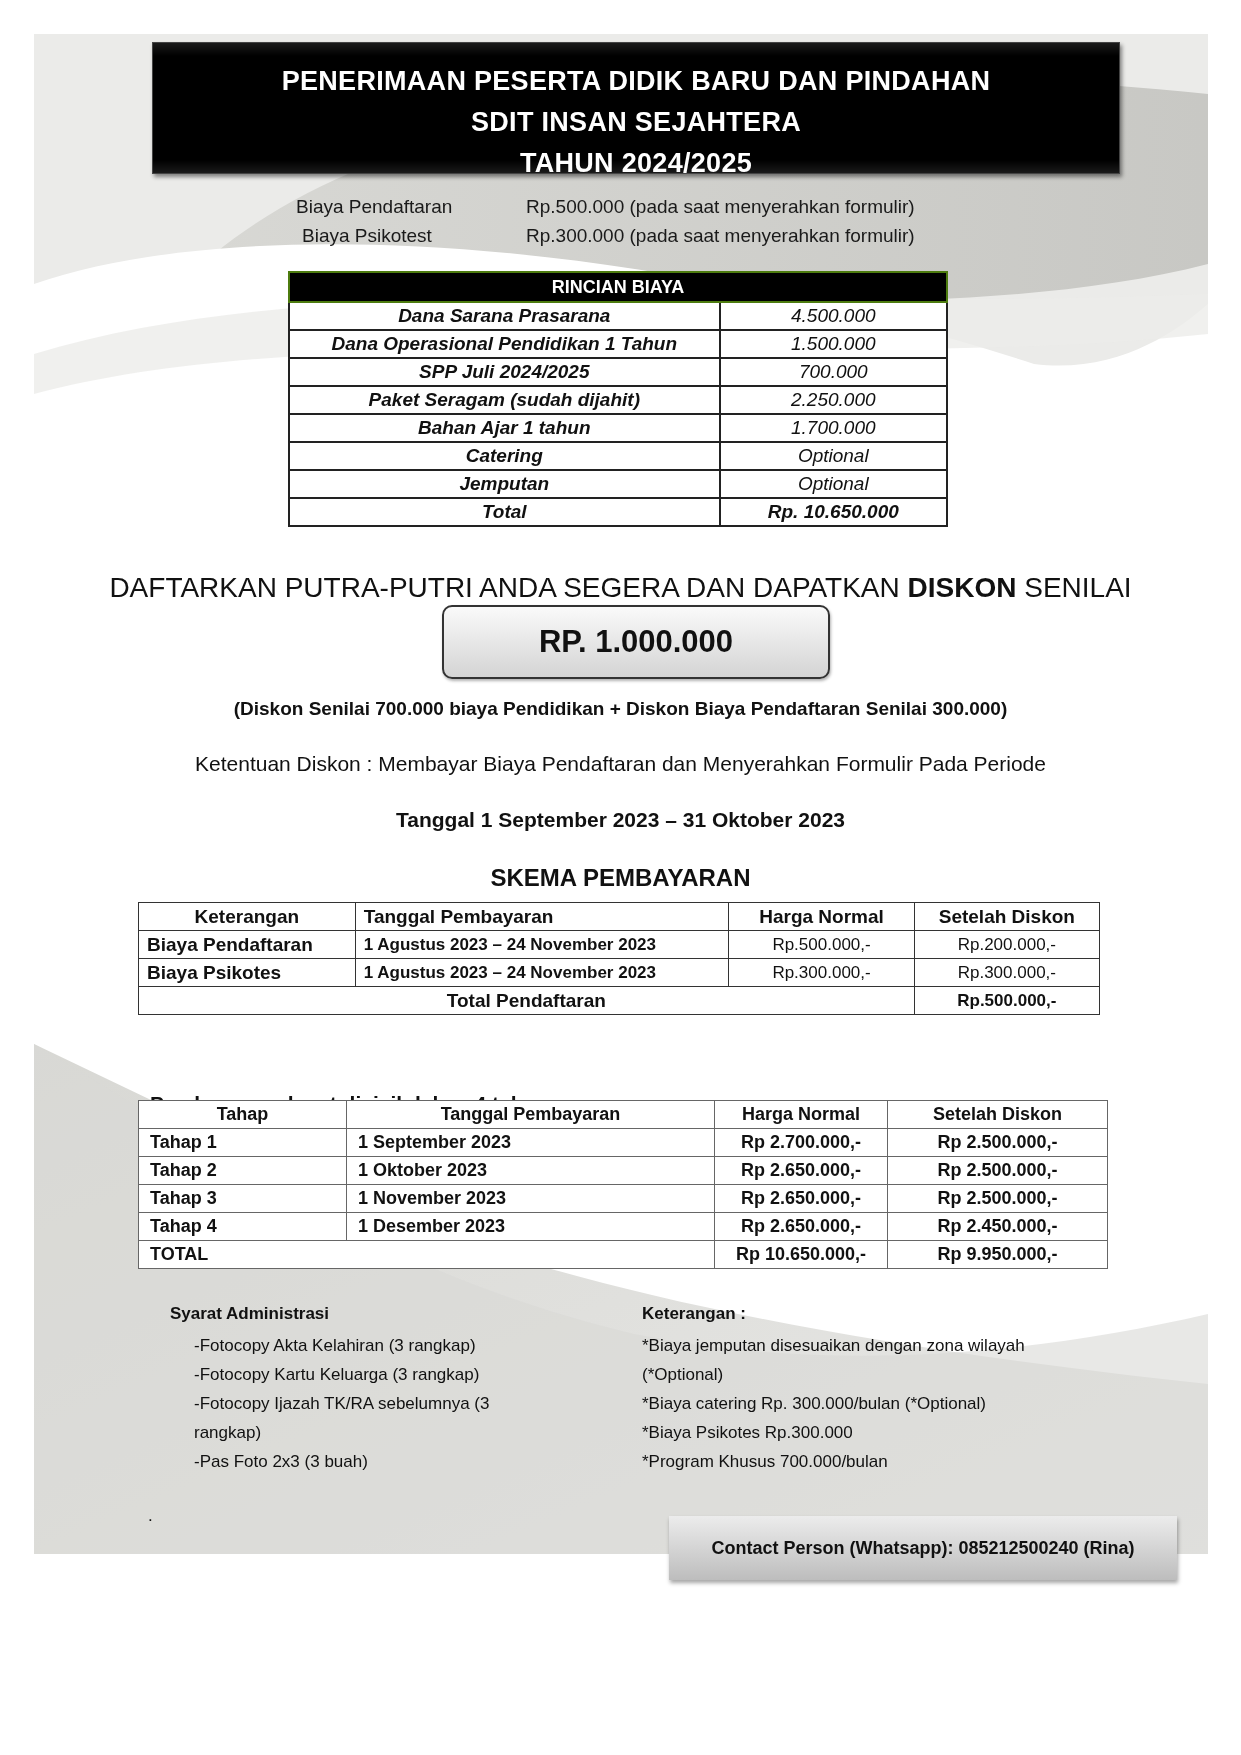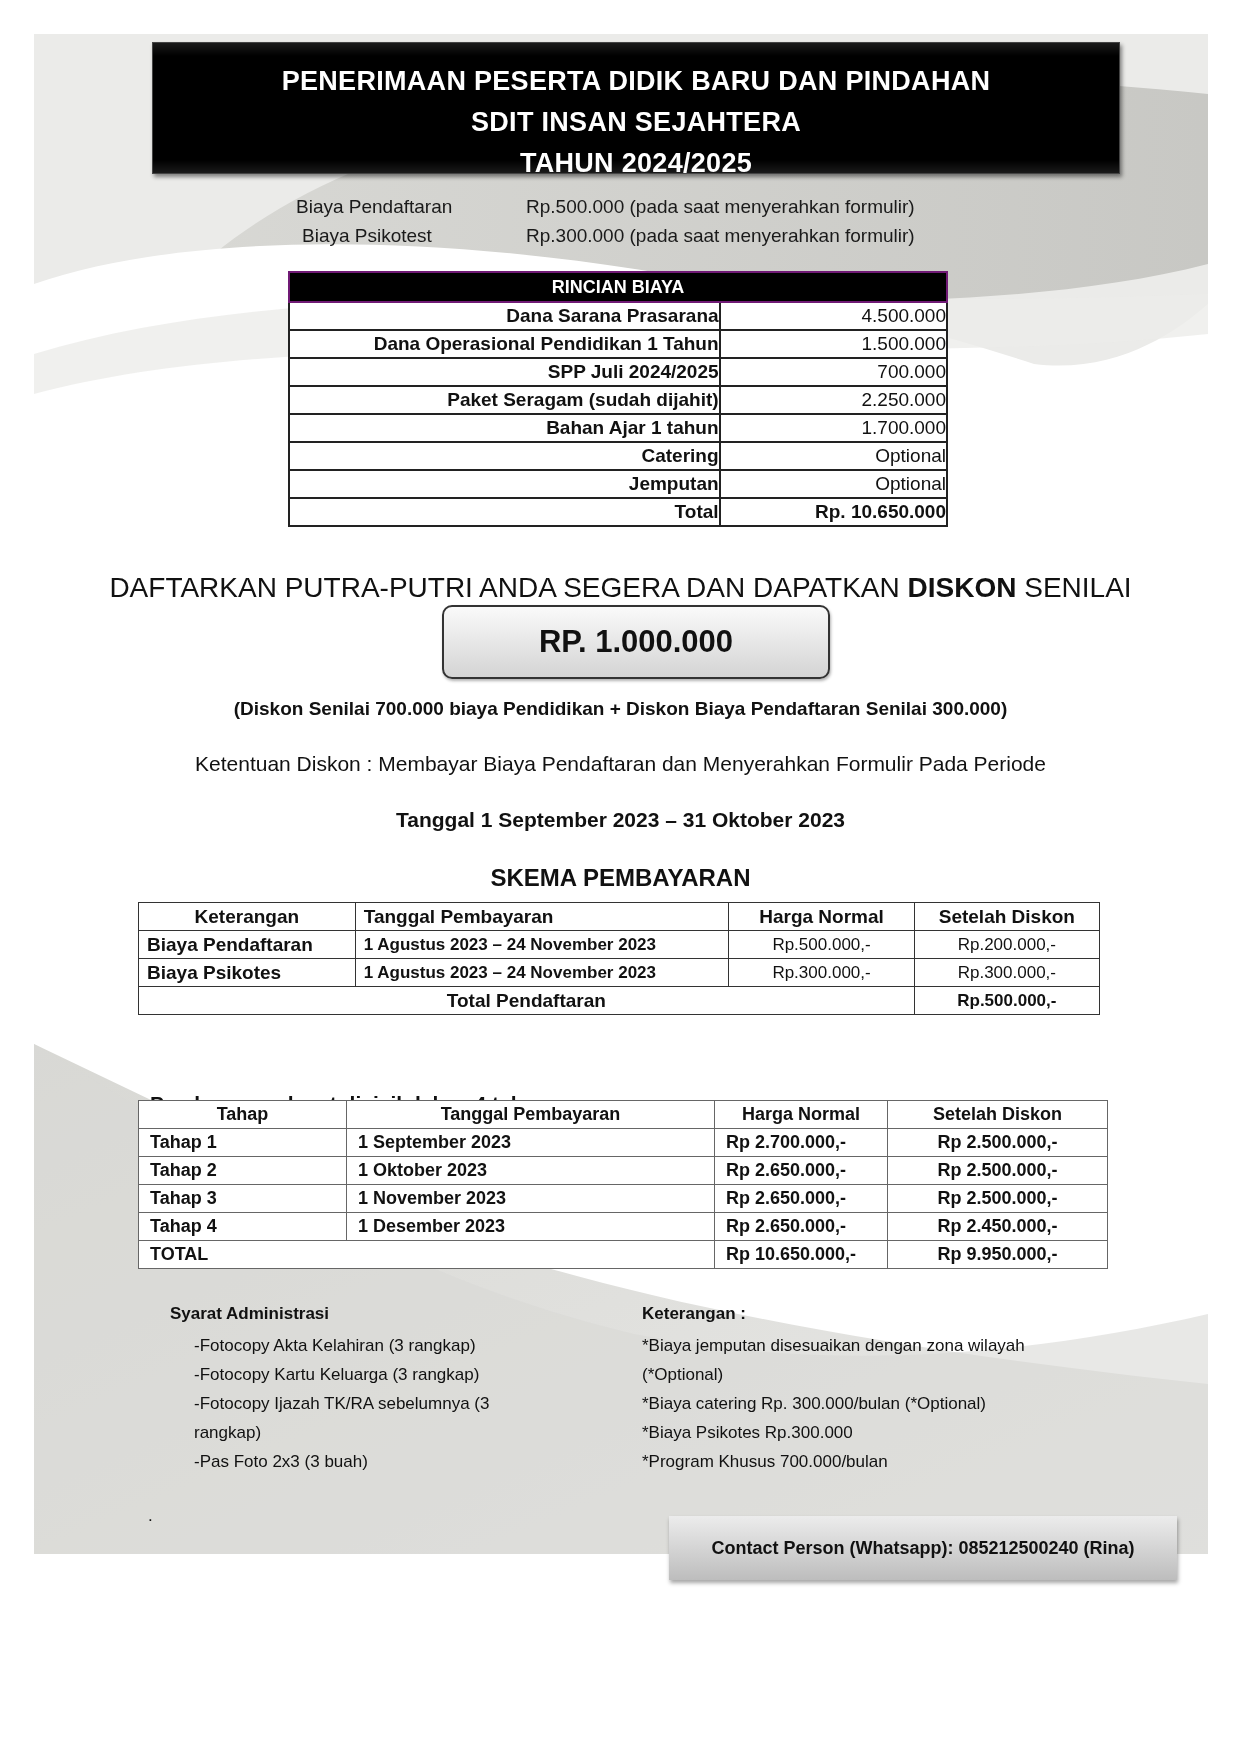--- a/index.html
+++ b/index.html
@@ -29,25 +29,26 @@
 
     .fees-line { font-size: 19px; white-space: nowrap; color: #1a1a1a; }
 
     table { border-collapse: collapse; }
     .rincian {
       left: 288px; top: 271px; width: 660px;
       background: #fff; font-size: 19px;
     }
     .rincian th {
       background: #000; color: #fff; font-weight: bold; font-size: 18px;
-      height: 28px; padding: 0; border: 2px solid #701a75;
+      height: 28px; padding: 0; border: 2px solid #4d7c0f;
     }
     .rincian td {
-      border: 2px solid #222; height: 26px; padding: 0; text-align: right;
+      border: 2px solid #222; height: 26px; padding: 0; text-align: center;
       background: #fff;
+      font-style: italic;
     }
     .rincian td.lbl { font-weight: bold; width: 430px; }
     .rincian td.val { width: 226px; }
     .rincian tr.total td.val { font-weight: bold; }
 
     .promo { left: 0; width: 1241px; text-align: center; font-size: 28px; top: 572px; white-space: nowrap; }
     .discount-box {
       left: 442px; top: 605px; width: 384px; height: 70px;
       border: 2px solid #333; border-radius: 10px;
       background: linear-gradient(#fafafa, #d4d4d4);
@@ -69,21 +70,21 @@
     .skema td.totlbl { text-align: center; font-weight: bold; }
     .skema td.totval { text-align: center; font-weight: bold; font-size: 17px; }
 
     .cicil-title { left: 150px; top: 1092px; font-size: 21px; font-weight: bold; }
 
     .tahap { left: 138px; top: 1100px; width: 970px; background: #fff; font-size: 18px; font-weight: bold; }
     .tahap td, .tahap th { border: 1.5px solid #666; padding: 0 11px; height: 27px; }
     .tahap th { text-align: center; }
     .tahap td.c1 { width: 185px; }
     .tahap td.c2 { width: 345px; }
-    .tahap td.c3 { width: 150px; text-align: left; }
+    .tahap td.c3 { width: 150px; text-align: center; }
     .tahap td.c4 { text-align: center; }
 
     .syarat { left: 170px; top: 1304px; font-size: 17px; }
     .syarat .h { font-weight: bold; margin-bottom: 7px; }
     .syarat .item { padding-left: 24px; line-height: 29px; }
 
     .ket-box { left: 642px; top: 1304px; font-size: 17px; }
     .ket-box .h { font-weight: bold; margin-bottom: 7px; }
     .ket-box .item { line-height: 29px; width: 450px; }
 

